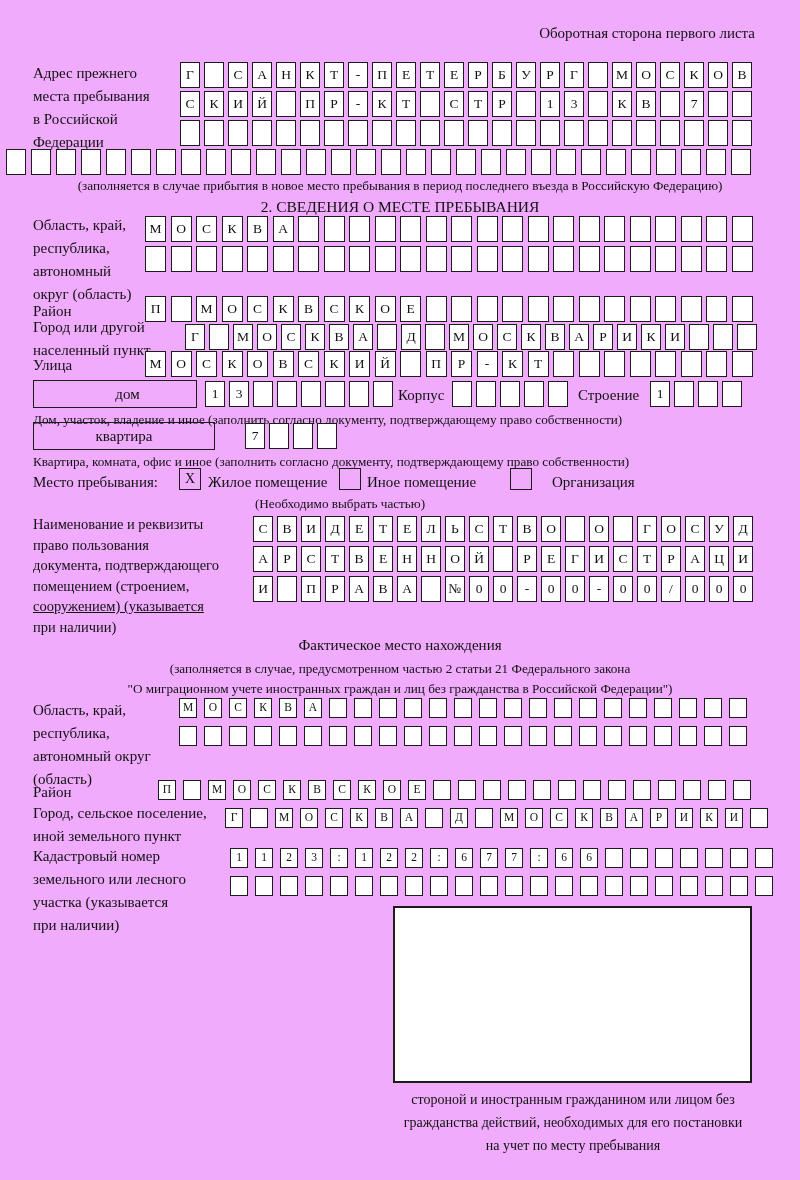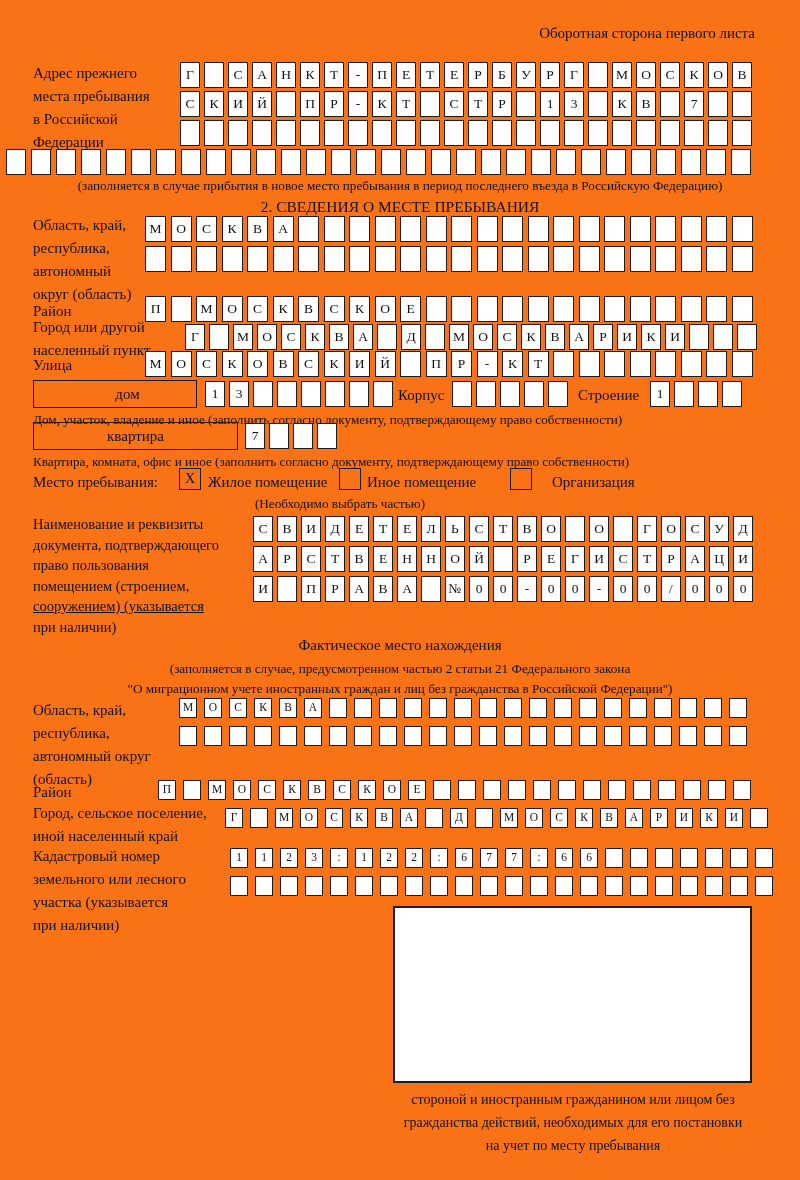--- a/index.html
+++ b/index.html
@@ -1,17 +1,17 @@
 <!DOCTYPE html>
 <html><head>
 <meta charset="utf-8">
 <style>
   html,body{margin:0;padding:0;background:#ffffff;}
   .page{
-    position:relative;width:800px;height:1180px;background:#f97316;
+    position:relative;width:800px;height:1180px;background:#f0abfc;
     font-family:"Liberation Serif","DejaVu Serif",serif;color:#111;overflow:hidden;
   }
   .abs{position:absolute;}
   .lbl{font-size:15px;line-height:23px;white-space:nowrap;}
   .note{font-size:13.2px;white-space:nowrap;}
   .title{font-weight:normal;font-size:15.5px;white-space:nowrap;}
   .cells{display:flex;}
   .cell{
     box-sizing:border-box;border:1.8px solid #1c1c1c;background:#fff;
     text-align:center;font-family:"Liberation Serif","DejaVu Serif",serif;
@@ -337,21 +337,21 @@
     </div>
   <div class="abs lbl" style="left:578px;top:384px;">Строение</div>
   <div class="abs cells cC" style="left:650px;top:381px;">
       <div class="cell">1</div>
       <div class="cell"></div>
       <div class="cell"></div>
       <div class="cell"></div>
     </div>
   <div class="abs note" style="left:33px;top:412px;">Дом, участок, владение и иное (заполнить согласно документу, подтверждающему право собственности)</div>
 
-  <div class="abs fieldbox" style="left:33px;top:422px;width:205px;height:28px;">
+  <div class="abs fieldbox" style="left:33px;top:422px;width:182px;height:28px;">
     <span>квартира</span>
   </div>
   <div class="abs cells cC" style="left:245px;top:423px;">
       <div class="cell">7</div>
       <div class="cell"></div>
       <div class="cell"></div>
       <div class="cell"></div>
     </div>
   <div class="abs note" style="left:33px;top:454px;">Квартира, комната, офис и иное (заполнить согласно документу, подтверждающему право собственности)</div>
 
@@ -359,22 +359,22 @@
   <div class="abs chk" style="left:179px;top:468px;">X</div>
   <div class="abs lbl" style="left:208px;top:471px;">Жилое помещение</div>
   <div class="abs chk" style="left:339px;top:468px;"></div>
   <div class="abs lbl" style="left:367px;top:471px;">Иное помещение</div>
   <div class="abs chk" style="left:510px;top:468px;"></div>
   <div class="abs lbl" style="left:552px;top:471px;">Организация</div>
   <div class="abs note" style="left:160px;top:496px;width:360px;text-align:center;">(Необходимо выбрать частью)</div>
 
   <div class="abs" style="left:33px;top:514px;">
     <div class="lbl" style="line-height:20.5px;font-size:14.5px;">Наименование и реквизиты</div>
+    <div class="lbl" style="line-height:20.5px;font-size:14.5px;">право пользования</div>
     <div class="lbl" style="line-height:20.5px;font-size:14.5px;">документа, подтверждающего</div>
-    <div class="lbl" style="line-height:20.5px;font-size:14.5px;">право пользования</div>
     <div class="lbl" style="line-height:20.5px;font-size:14.5px;">помещением (строением,</div>
     <div class="lbl" style="line-height:20.5px;font-size:14.5px;text-decoration:underline;">сооружением) (указывается</div>
     <div class="lbl" style="line-height:20.5px;font-size:14.5px;">при наличии)</div>
   </div>
   <div class="abs cells cD" style="left:253px;top:516px;">
       <div class="cell">С</div>
       <div class="cell">В</div>
       <div class="cell">И</div>
       <div class="cell">Д</div>
       <div class="cell">Е</div>
@@ -526,21 +526,21 @@
       <div class="cell"></div>
       <div class="cell"></div>
       <div class="cell"></div>
       <div class="cell"></div>
       <div class="cell"></div>
       <div class="cell"></div>
     </div>
 
   <div class="abs" style="left:33px;top:802px;">
     <div class="lbl">Город, сельское поселение,</div>
-    <div class="lbl">иной населенный край</div>
+    <div class="lbl">иной земельного пункт</div>
   </div>
   <div class="abs cells cE" style="left:225px;top:808px;">
       <div class="cell">Г</div>
       <div class="cell"></div>
       <div class="cell">М</div>
       <div class="cell">О</div>
       <div class="cell">С</div>
       <div class="cell">К</div>
       <div class="cell">В</div>
       <div class="cell">А</div>

